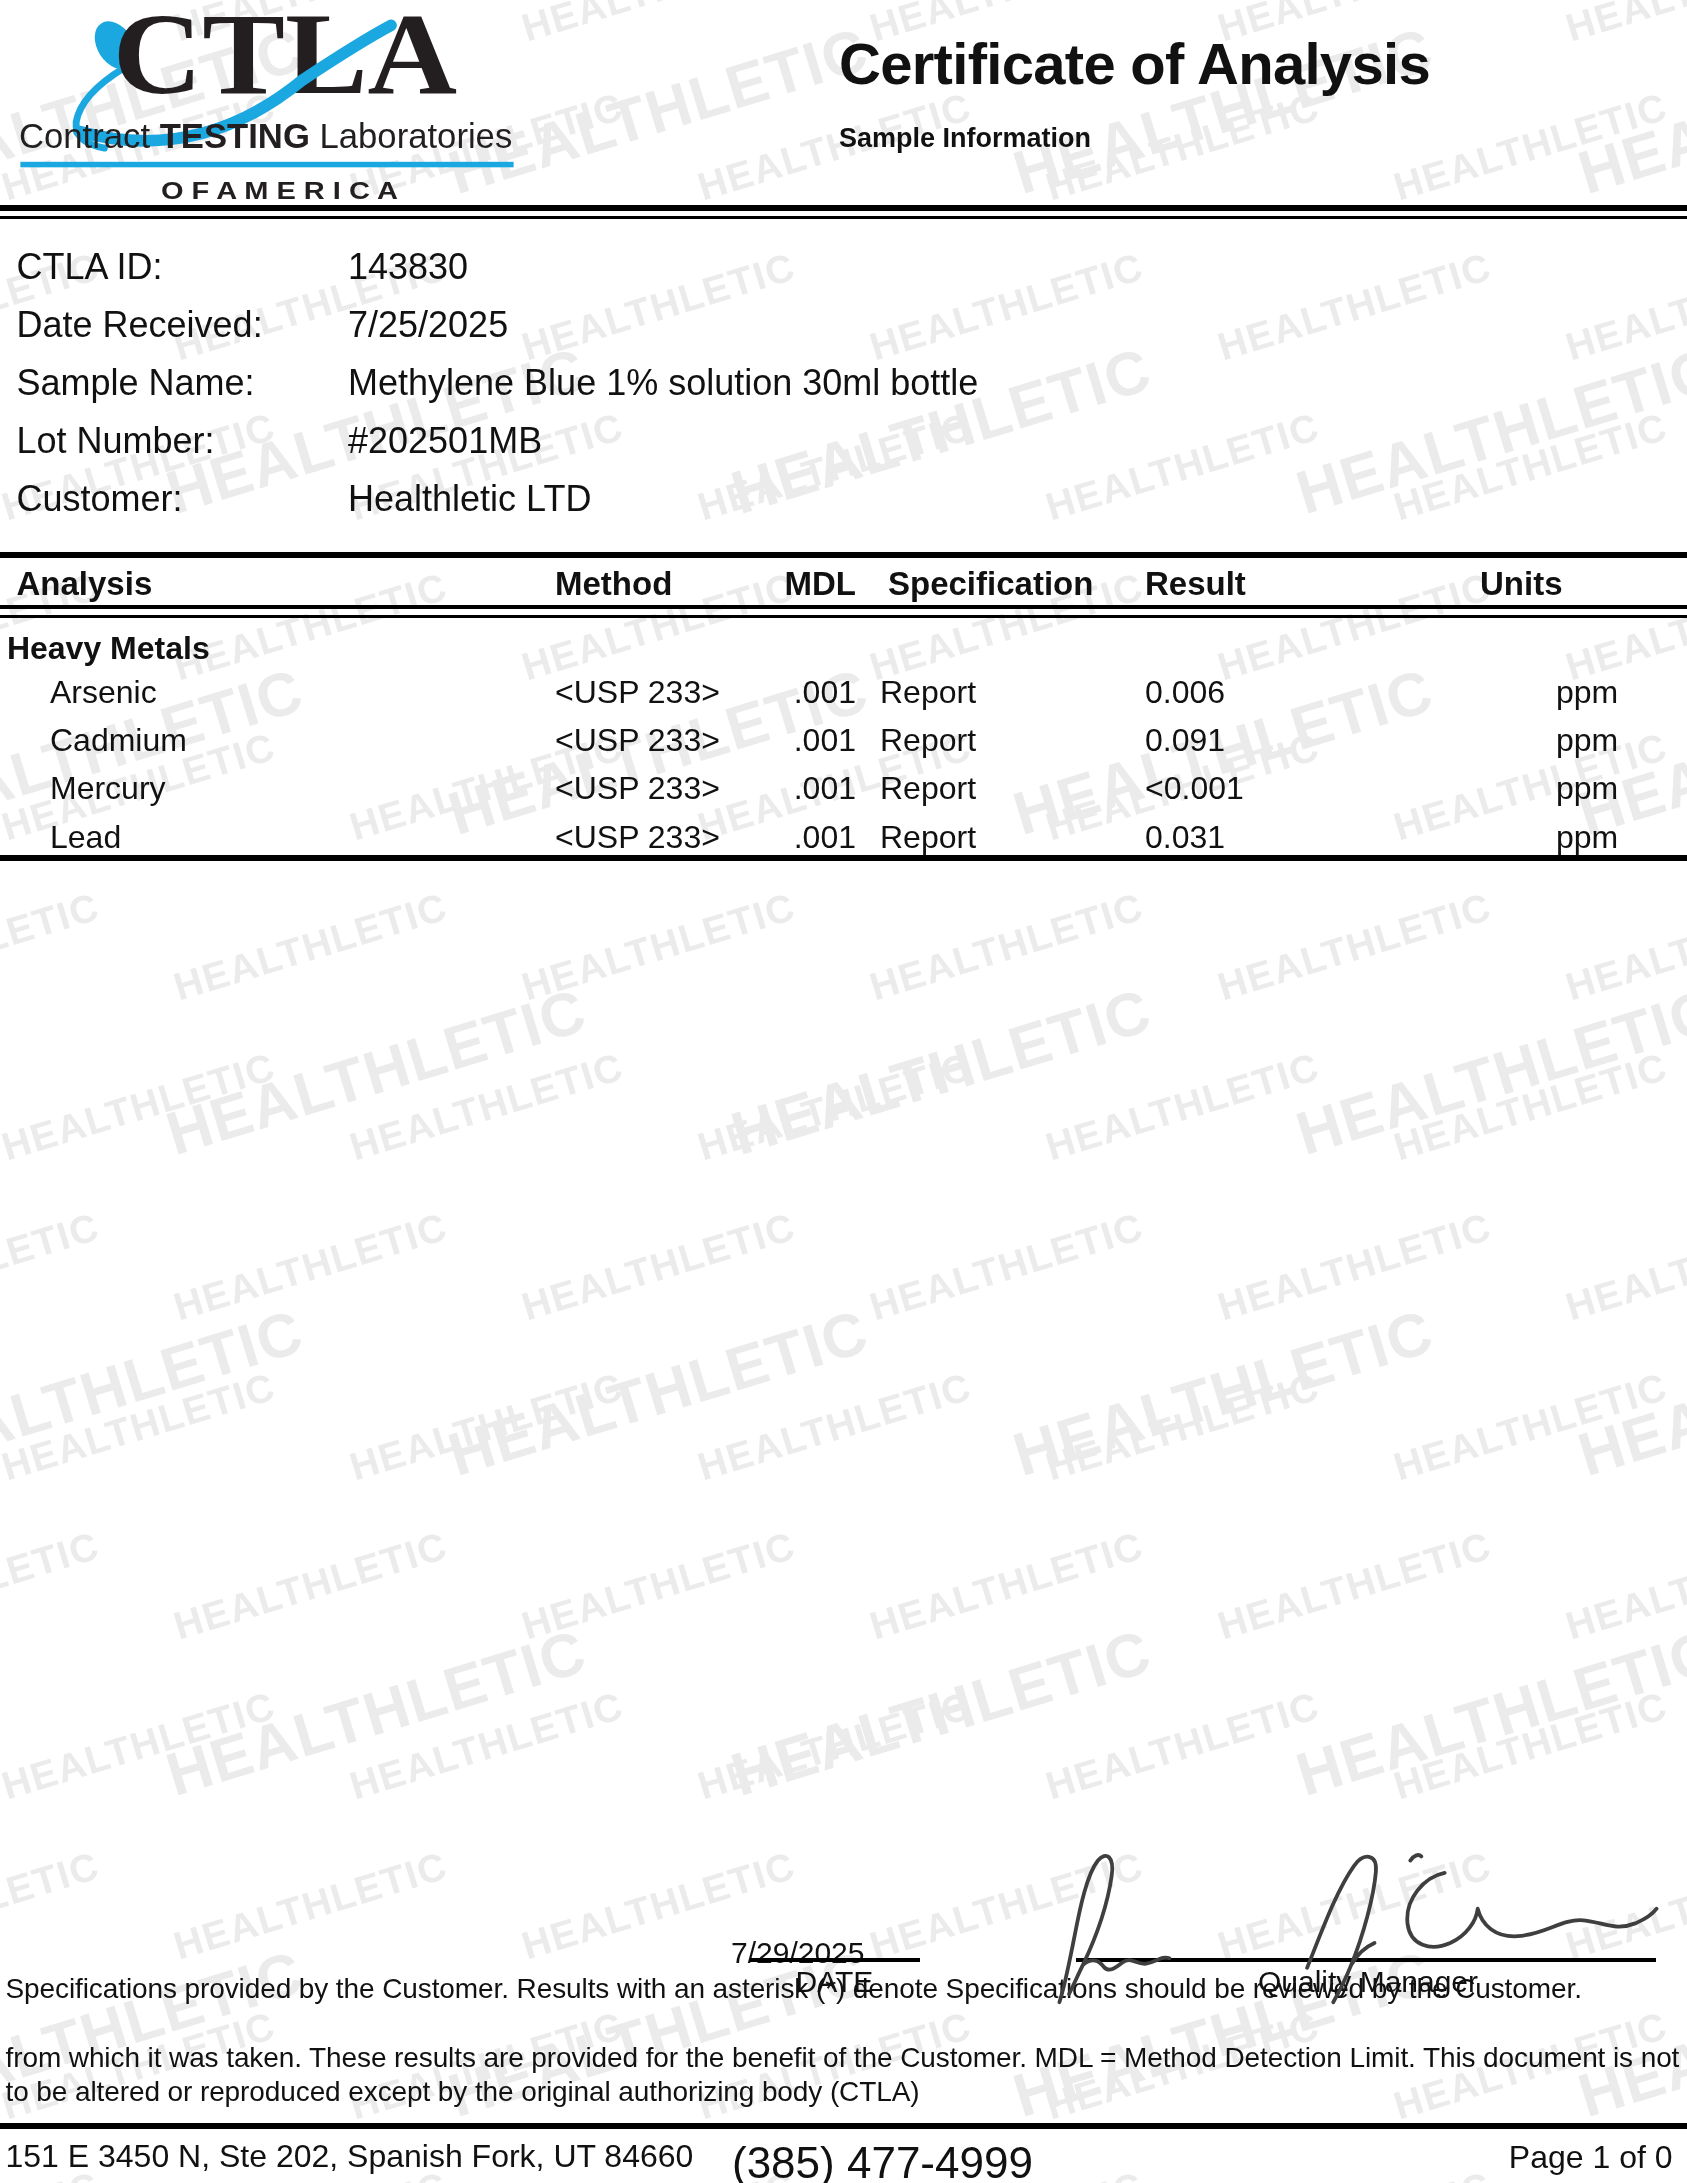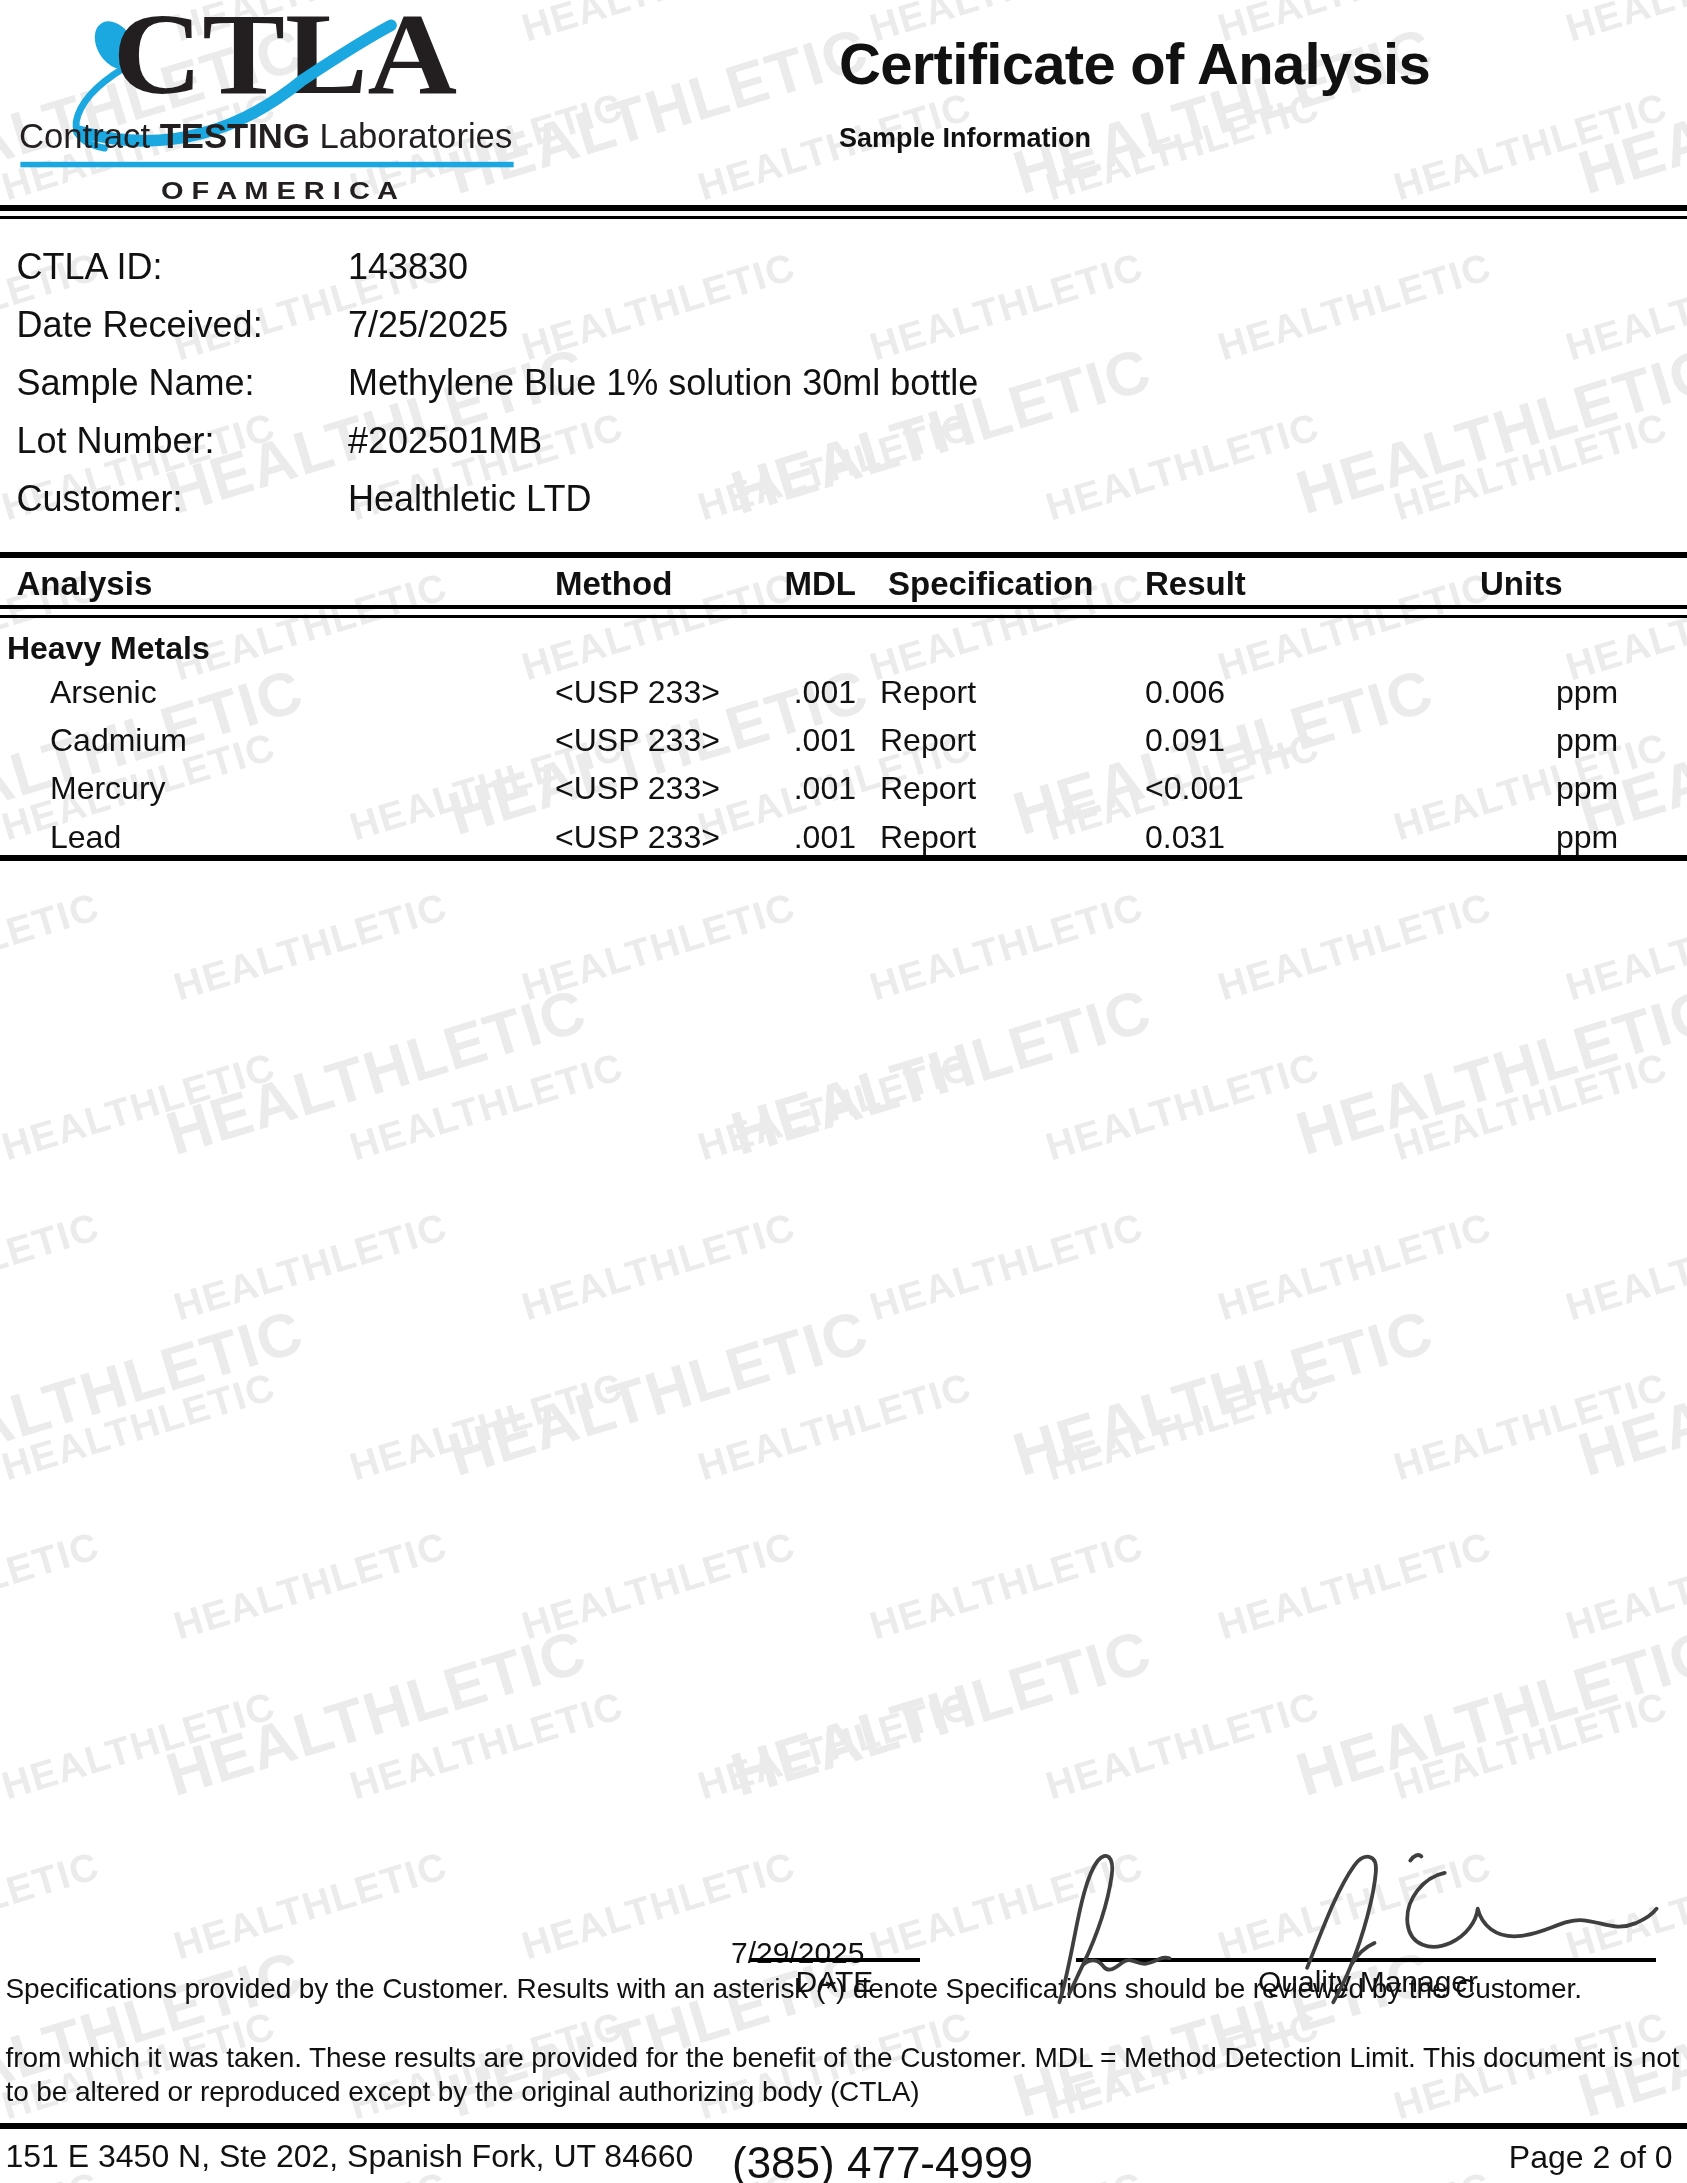--- a/index.html
+++ b/index.html
@@ -279,16 +279,16 @@
   <div class="sig-line"></div>
   <div class="abs role-label">Quality Manager</div>
 
   <div class="abs disc" style="top:1973px">Specifications provided by the Customer. Results with an asterisk (*) denote Specifications should be reviewed by the Customer.</div>
   <div class="abs disc" style="top:2042px">from which it was taken. These results are provided for the benefit of the Customer.  MDL = Method Detection Limit. This document is not</div>
   <div class="abs disc" style="top:2076px">to be altered or reproduced except by the original authorizing body (CTLA)</div>
 
   <div class="rule rule-g"></div>
   <div class="abs addr">151 E 3450 N, Ste 202, Spanish Fork, UT 84660</div>
   <div class="abs phone">(385) 477-4999</div>
-  <div class="abs pageno">Page 2 of 0</div>
+  <div class="abs pageno">Page 1 of 0</div>
 
 </div>
 
 
 </body></html>

